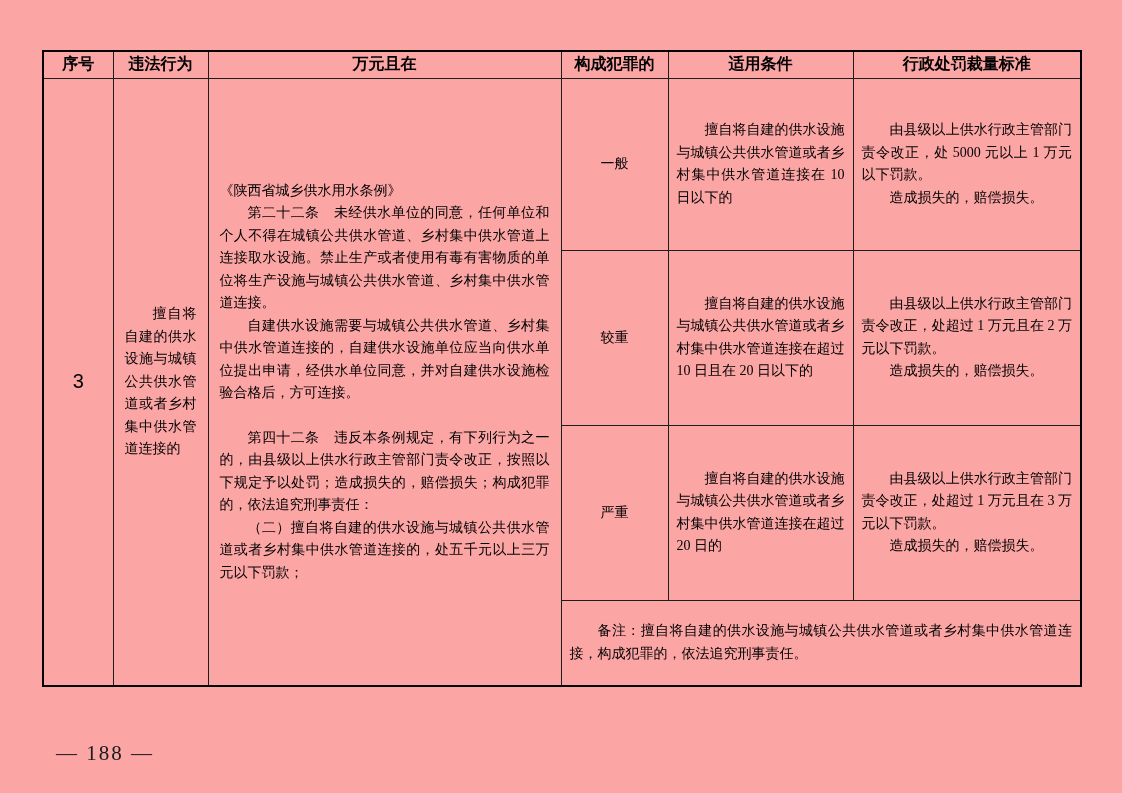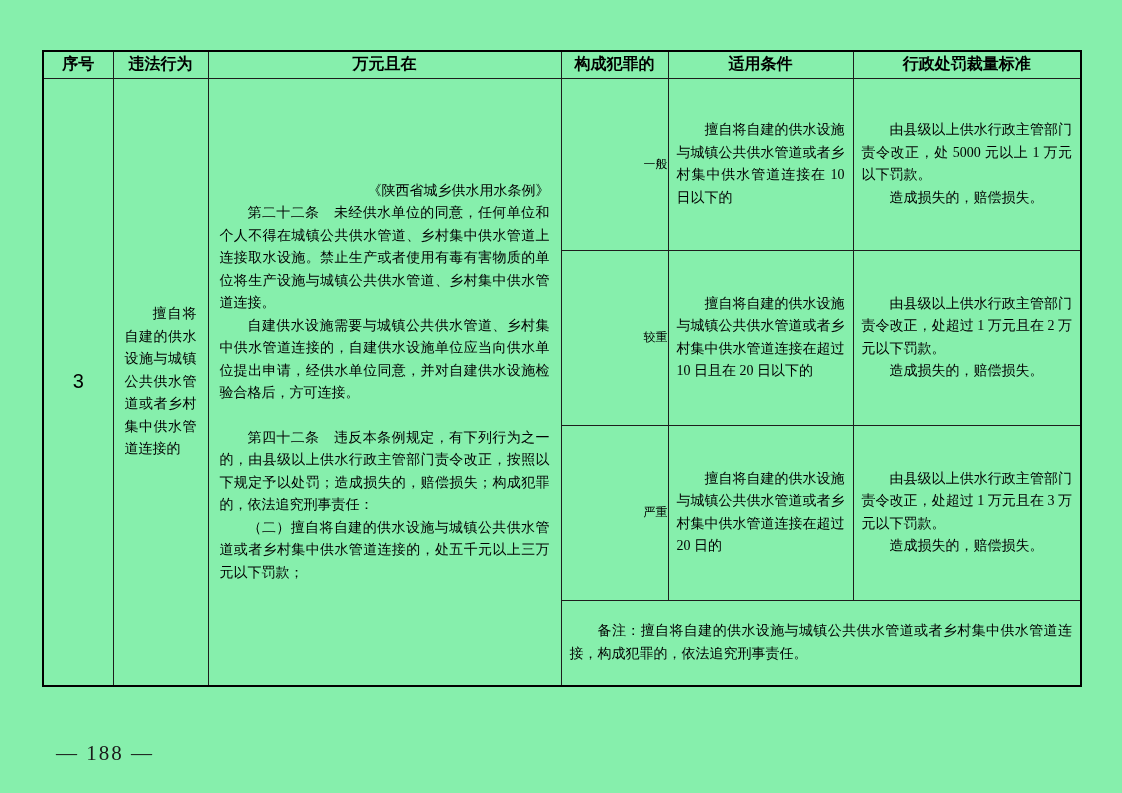--- a/index.html
+++ b/index.html
@@ -1,20 +1,20 @@
 <!DOCTYPE html>
 <html><head>
 <meta charset="utf-8">
 <style>
   html,body{margin:0;padding:0;}
   body{
     width:1122px;height:793px;position:relative;background:#ffffff;
     font-family:"Liberation Serif","DejaVu Serif",serif;color:#000;
   }
-  .page{position:absolute;inset:0;background:#86efac;}
+  .page{position:absolute;inset:0;background:#fca5a5;}
   table.law{
     position:absolute;left:42px;top:50px;width:1038px;
     border-collapse:collapse;table-layout:fixed;
     border:2px solid #000;
   }
   table.law th,table.law td{
     border:1px solid #1d1d1d;
     vertical-align:middle;
     padding:0;
     overflow:hidden;
@@ -33,24 +33,24 @@
     text-align:center;
     font-family:"Liberation Sans","DejaVu Sans",sans-serif;
     font-size:20px;
   }
   .cjk{
     font-size:14px;line-height:22.5px;text-align:justify;
   }
   .cjk p{margin:0;text-indent:2em;font-family:Liberation Serif, serif;}
   .cell-pad{padding:0 11px;}
   .cell-pad-sm{padding:0 8px;}
-  .basis-title{text-align:right;text-indent:0 !important;}
+  .basis-title{text-align:left;text-indent:0 !important;}
   .gap-above{margin-top:22px !important;}
   td.degree{
-    text-align:right;font-size:12px;
+    text-align:center;font-size:14px;
   }
   .footer-page{
     position:absolute;left:56px;top:741px;
     font-size:21px;letter-spacing:2px;color:#1a1a1a;
     font-family:"Liberation Serif","DejaVu Serif",serif;
   }
 </style>
 </head>
 <body>
 

